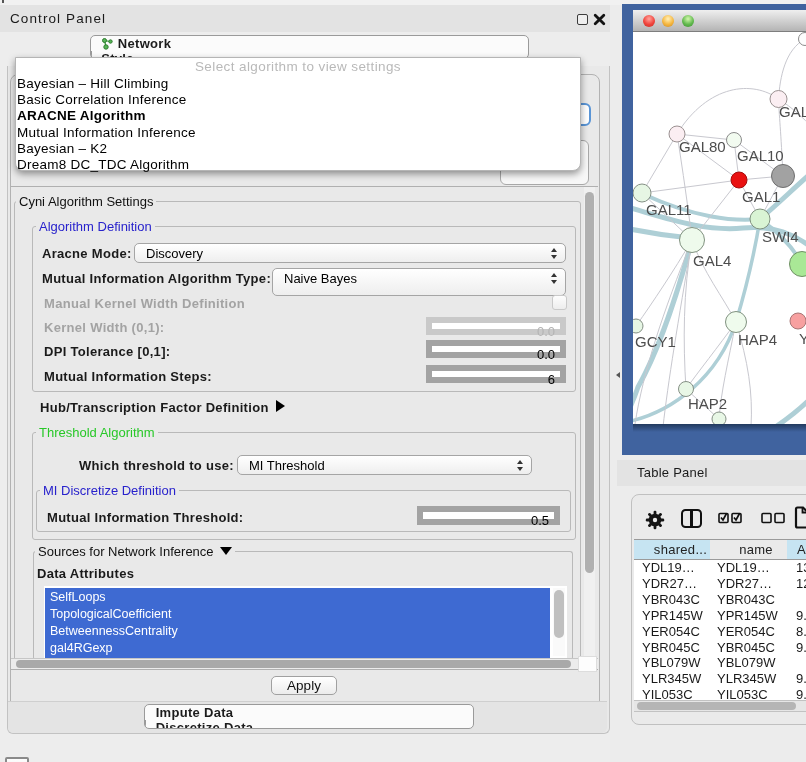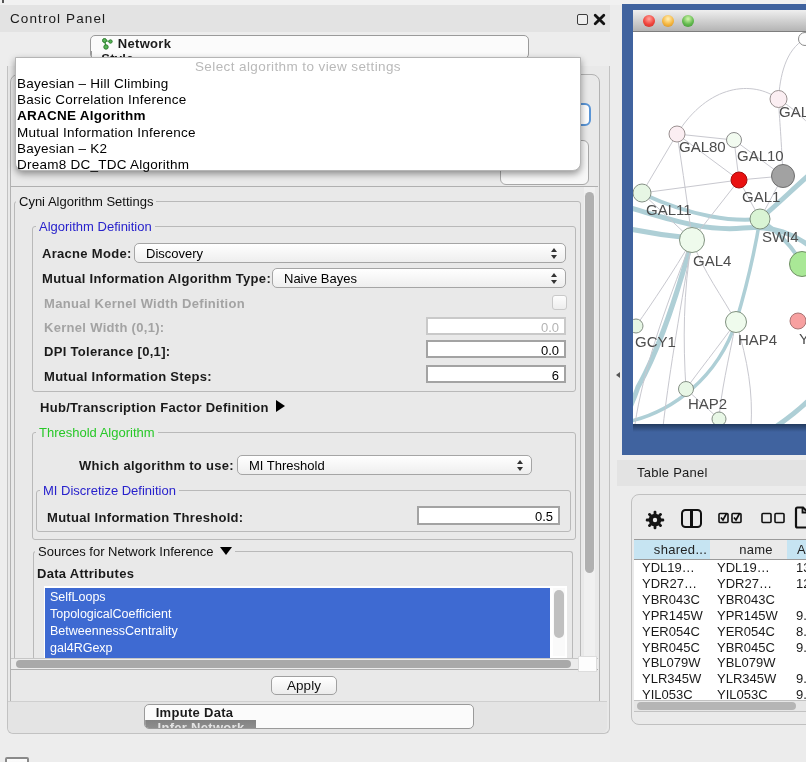--- a/index.html
+++ b/index.html
@@ -2,21 +2,21 @@
 <html><head>
 <meta charset="utf-8">
 <style>
   html,body{margin:0;padding:0;}
   body{width:806px;height:762px;position:relative;overflow:hidden;
        font-family:"Liberation Sans",sans-serif;background:#ededed;}
   .abs{position:absolute;}
   .b{font-weight:bold;}
   .gb{position:absolute;border:1px solid #b9b9b9;border-radius:3px;}
   .gbl{position:absolute;background:#e9e9e9;padding:0 3px;line-height:11px;font-size:13px;white-space:nowrap;}
-  .fld{position:absolute;background:#fff;border:2px solid #a3a3a3;font-size:13px;
+  .fld{position:absolute;background:#fff;border:6px solid #a3a3a3;font-size:13px;
        text-align:right;padding-right:5px;box-sizing:border-box;line-height:17px;}
   .combo{position:absolute;background:linear-gradient(#ffffff,#eeeeee);border:1px solid #a5a5a5;
          border-radius:5px;font-size:13px;box-sizing:border-box;}
   .combo .ct{position:absolute;left:11px;top:2px;white-space:nowrap;}
   .chev{position:absolute;right:7px;width:7px;display:block;}
   .chev .up{display:block;width:0;height:0;border-left:3.5px solid transparent;border-right:3.5px solid transparent;
             border-bottom:4.5px solid #333;margin-bottom:2.5px;}
   .chev .dn{display:block;width:0;height:0;border-left:3.5px solid transparent;border-right:3.5px solid transparent;
             border-top:4.5px solid #333;}
   .lbl{position:absolute;font-size:13px;font-weight:bold;color:#1a1a1a;white-space:nowrap;letter-spacing:0.3px;}
@@ -203,42 +203,42 @@
 
  <div class="lbl" style="left:42px;top:246px;">Aracne Mode:</div>
  <div class="combo" style="left:134px;top:243px;width:432px;height:20px;">
    <span class="ct">Discovery</span>
    <span class="chev" style="top:4px;">
         <span class="up"></span>
         <span class="dn"></span>
       </span>
  </div>
  <div class="lbl" style="left:42px;top:271px;">Mutual Information Algorithm Type:</div>
- <div class="combo" style="left:272px;top:268px;width:294px;height:20px;">
+ <div class="combo" style="left:272px;top:268px;width:294px;height:28px;">
    <span class="ct">Naive Bayes</span>
    <span class="chev" style="top:4px;">
         <span class="up"></span>
         <span class="dn"></span>
       </span>
  </div>
  <div class="lbl" style="left:44px;top:296px;color:#a3a3a3;">Manual Kernel Width Definition</div>
  <div class="abs" style="left:552px;top:295px;width:13px;height:13px;border:1px solid #c9c9c9;border-radius:3px;background:linear-gradient(#fdfdfd,#ededed);"></div>
  <div class="lbl" style="left:44px;top:320px;color:#a3a3a3;">Kernel Width (0,1):</div>
  <div class="fld" style="left:426px;top:317px;width:140px;height:18px;border-color:#c9c9c9;color:#b4b4b4;">0.0</div>
  <div class="lbl" style="left:44px;top:344px;">DPI Tolerance [0,1]:</div>
  <div class="fld" style="left:426px;top:340px;width:140px;height:18px;color:#000;">0.0</div>
  <div class="lbl" style="left:44px;top:369px;">Mutual Information Steps:</div>
  <div class="fld" style="left:426px;top:365px;width:140px;height:18px;color:#000;">6</div>
 
  <div class="lbl" style="left:40px;top:400px;">Hub/Transcription Factor Definition</div>
  <div class="abs" style="left:276px;top:400px;width:0;height:0;border-top:6px solid transparent;border-bottom:6px solid transparent;border-left:9px solid #000;"></div>
 
  <div class="gb" style="left:32px;top:432px;width:542px;height:106px;"></div>
  <div class="gbl" style="left:36px;top:427px;color:#28c828;">Threshold Algorithm</div>
- <div class="lbl" style="left:79px;top:458px;">Which algorithm to use:</div>
+ <div class="lbl" style="left:79px;top:458px;">Which threshold to use:</div>
  <div class="combo" style="left:237px;top:455px;width:295px;height:20px;">
    <span class="ct">MI Threshold</span>
    <span class="chev" style="top:4px;">
         <span class="up"></span>
         <span class="dn"></span>
       </span>
  </div>
 
  <div class="gb" style="left:36px;top:490px;width:533px;height:40px;"></div>
  <div class="gbl" style="left:40px;top:485px;color:#2822cc;">MI Discretize Definition</div>
@@ -260,20 +260,21 @@
  <div class="abs" style="left:578px;top:656px;width:17px;height:14px;background:#fdfdfd;border:1px solid #ddd;"></div>
 
  <div class="abs" style="left:584px;top:187px;width:11px;height:469px;background:#f0f0f0;"></div>
  <div class="abs" style="left:585px;top:192px;width:9px;height:381px;background:#b0b0b0;border-radius:4.5px;"></div>
 </div>
 <div id="bottomrow">
  <div class="abs" style="left:271px;top:676px;width:66px;height:19px;background:linear-gradient(#ffffff,#ececec);border:1px solid #a0a0a0;border-radius:5px;box-sizing:border-box;text-align:center;font-size:13.5px;line-height:17px;color:#111;">Apply</div>
  <div class="abs" style="left:8px;top:701px;width:599px;height:31px;background:#e4e4e4;border-top:1px solid #cfcfcf;border-radius:0 0 6px 6px;"></div>
  <div class="tabgrp" style="left:144px;top:704px;width:328px;height:23px;">
    <div class="tab b" style="width:99px;">Impute Data</div>
+   <div class="tab b" style="width:118px;">Discretize Data</div>
    <div class="tab tabsel b" style="width:111px;">Infer Network</div>
  </div>
 </div>
 <div id="tabs">
  <div class="tabgrp" style="left:90px;top:35px;width:437px;height:22px;">
    <div class="tab b" style="width:90px;">
      <svg width="13" height="13" viewBox="0 0 13 13" style="margin-right:4px;">
       <path d="M3.5 3.5 L9 4.5 M3.5 3.5 L5 10" stroke="#2e8b2e" stroke-width="1.2" fill="none"></path>
       <circle cx="3.5" cy="3.5" r="2" fill="#58b558" stroke="#2e7d2e"></circle>
       <circle cx="9.5" cy="4.5" r="1.7" fill="#58b558" stroke="#2e7d2e"></circle>

